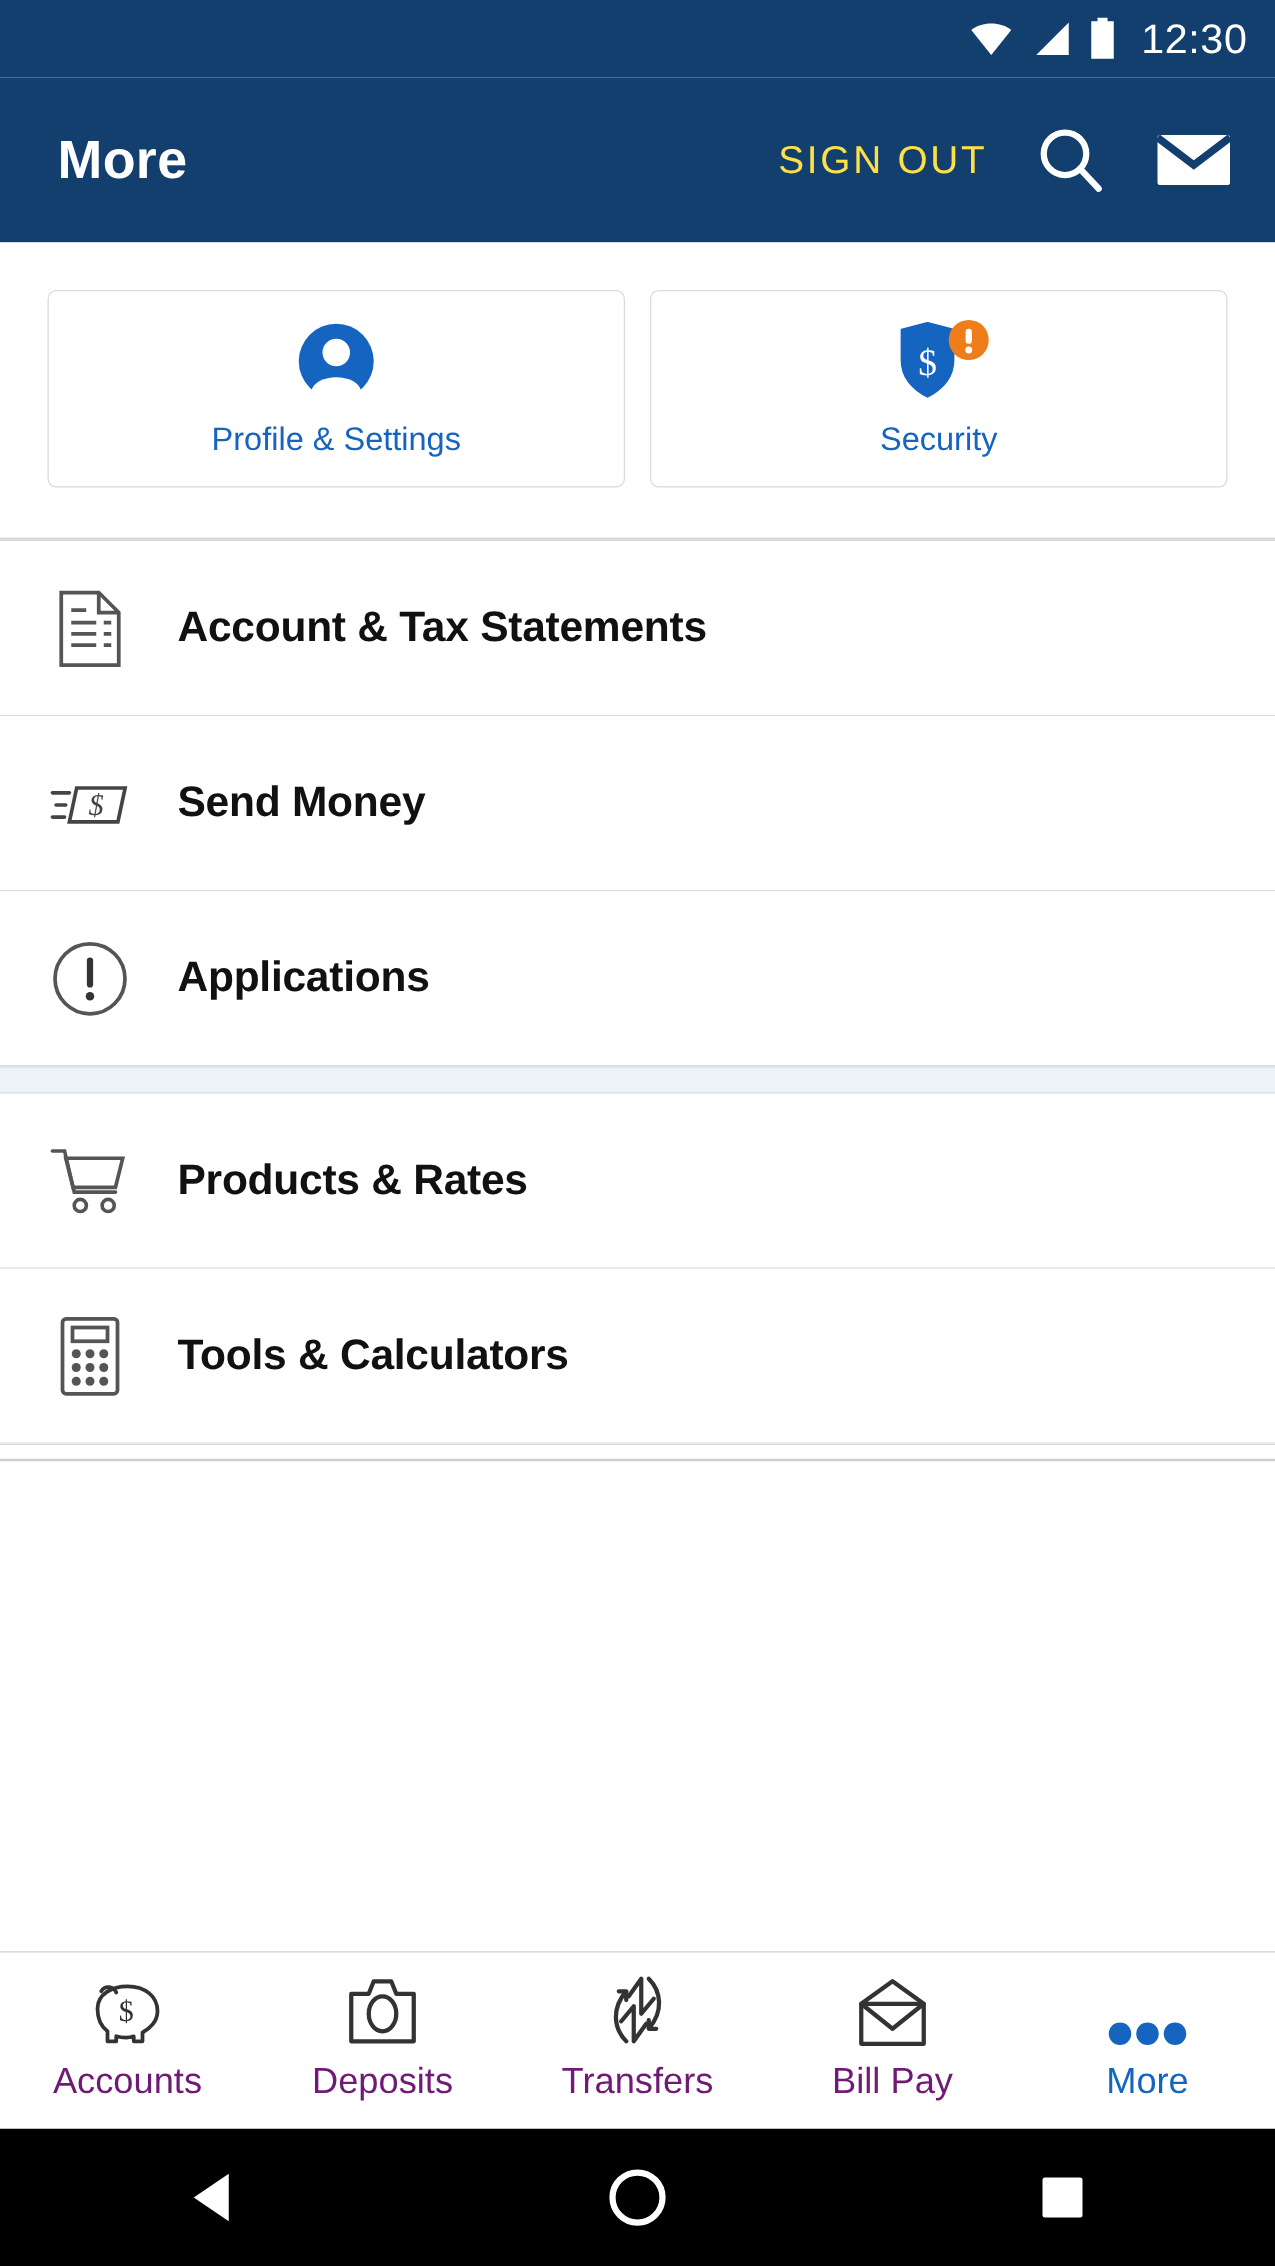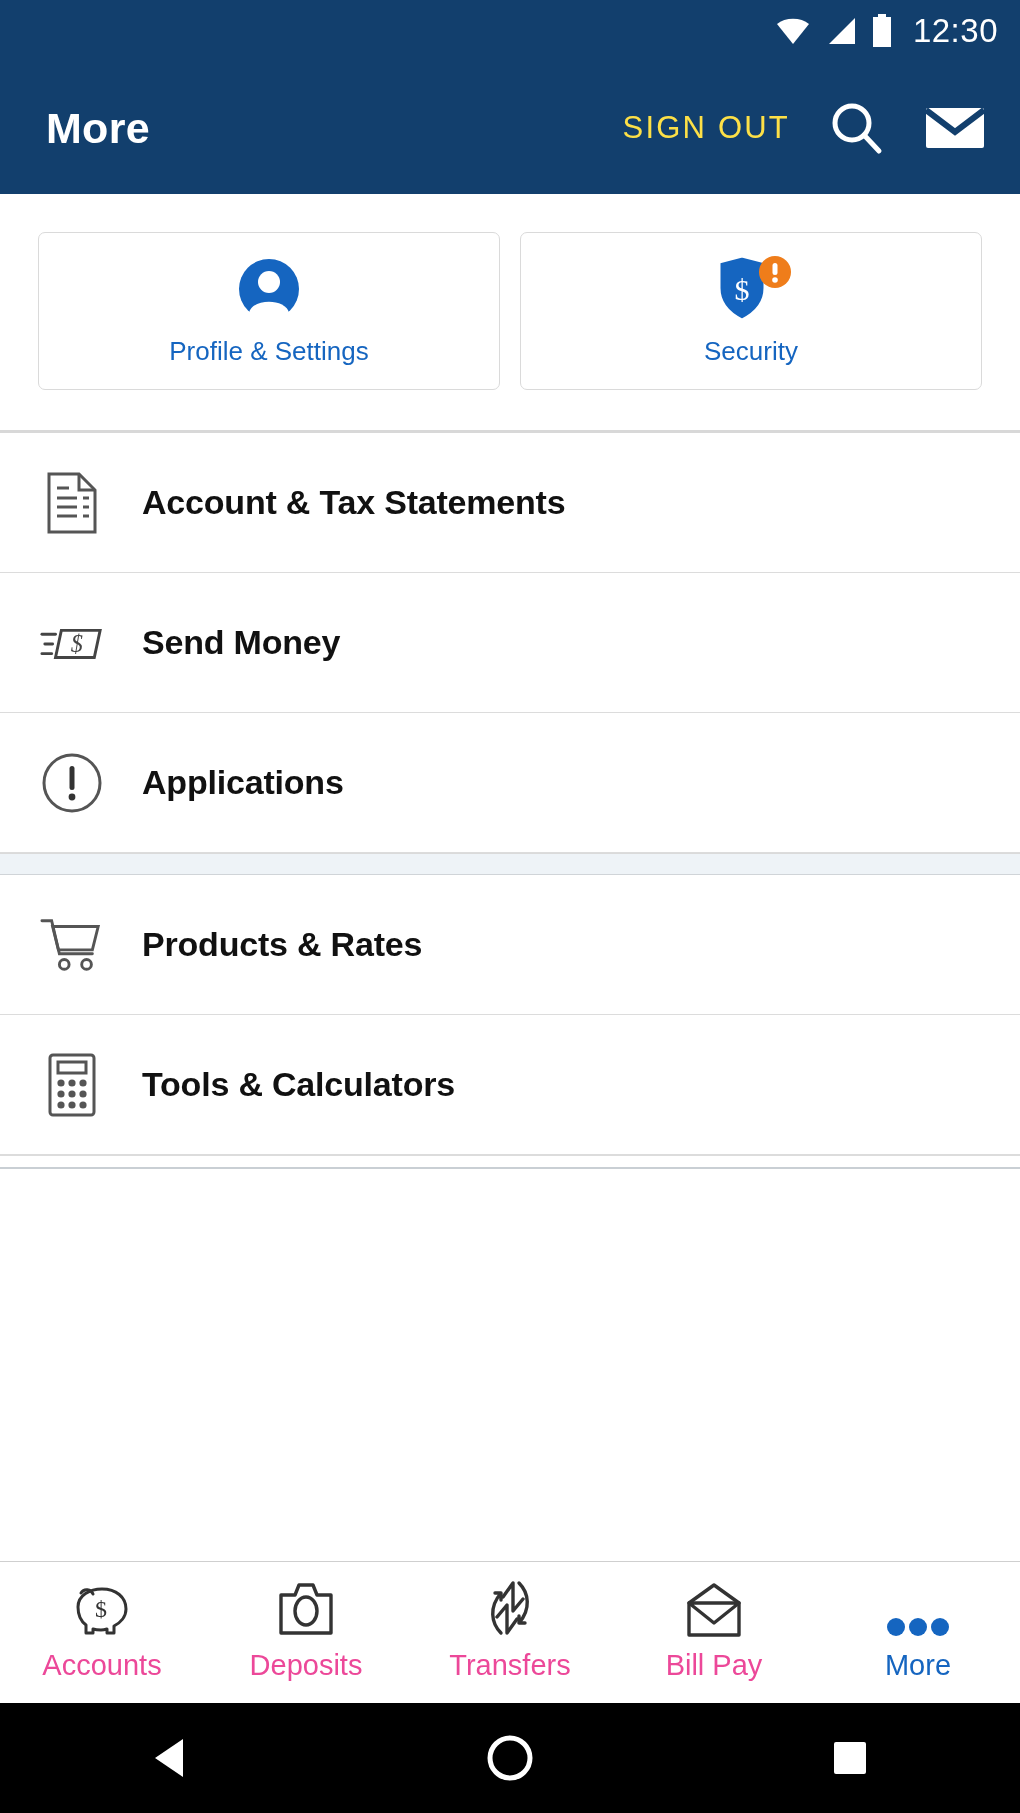--- a/index.html
+++ b/index.html
@@ -72,21 +72,21 @@
     height:142px; background:#ffffff;
     border-top:1px solid #cfcfcf;
     display:flex; align-items:center;
   }
   .nav-item {
     flex:1; height:100%;
     display:flex; flex-direction:column;
     align-items:center; justify-content:center; gap:12px;
   }
   .nav-icon { height:54px; display:flex; align-items:flex-end; justify-content:center; }
-  .nav-label { font-size:29px; color:#ec4899; }
+  .nav-label { font-size:29px; color:#701a75; }
   .nav-item.active .nav-label { color:#1565C0; }
 
   
   .androidnav {
     height:110px; background:#000000;
     display:flex; align-items:center; justify-content:space-around;
   }
   .and-btn { display:flex; align-items:center; justify-content:center; width:120px; }
 </style>
 </head>

